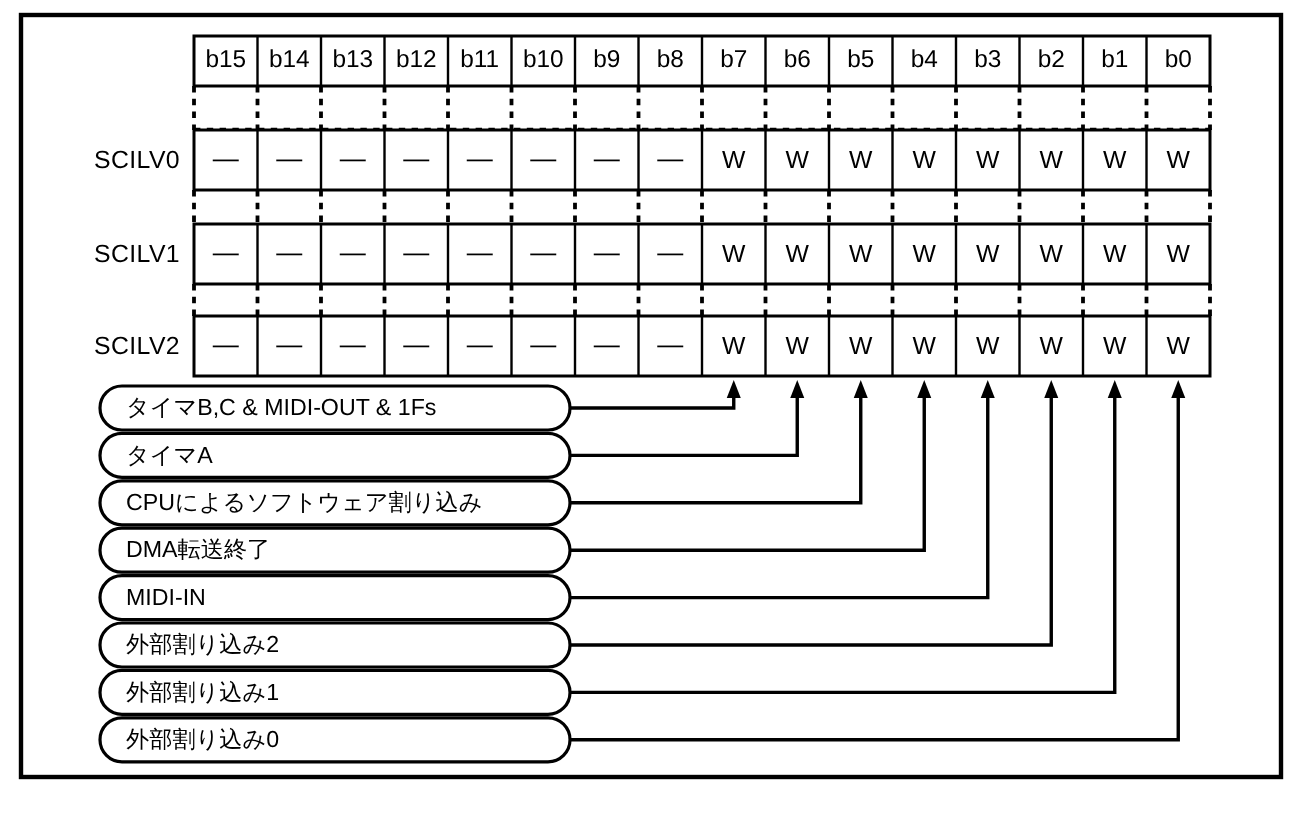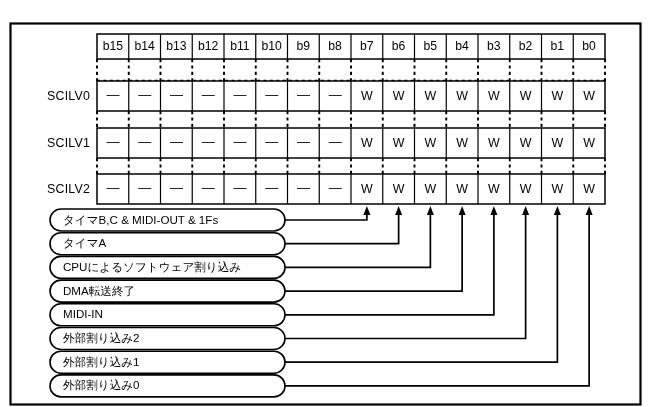--- a/index.html
+++ b/index.html
@@ -2,21 +2,21 @@
 <html><head>
 <meta charset="utf-8">
 <title>SCILV Register Bit Map</title>
 <style>
   html,body{margin:0;padding:0;background:#ffffff;}
   body{
     width:652px;height:407px;position:relative;overflow:hidden;
     font-family:"Liberation Sans","DejaVu Sans",sans-serif;
     color:#000000;
   }
-  #figure-root{position:absolute;left:0;top:16px;width:652px;height:321px;}
+  #figure-root{position:absolute;left:0;top:0;width:652px;height:321px;}
   #figure-svg{position:absolute;left:0;top:0;}
 
   .outer-frame{fill:none;stroke:#000;stroke-width:2.2;}
 
   .cell-box{fill:#ffffff;stroke:#000;stroke-width:1.5;}
   .col-sep{stroke:#000;stroke-width:1.2;}
   .dash-sep{stroke:#000;stroke-width:1.9;stroke-dasharray:3.2 3.2;}
   .dash-hline{stroke:#000;stroke-width:1.3;stroke-dasharray:3.2 3.2;}
 
   .hdr-text{font-size:12.2px;text-anchor:middle;dominant-baseline:middle;fill:#000;}

